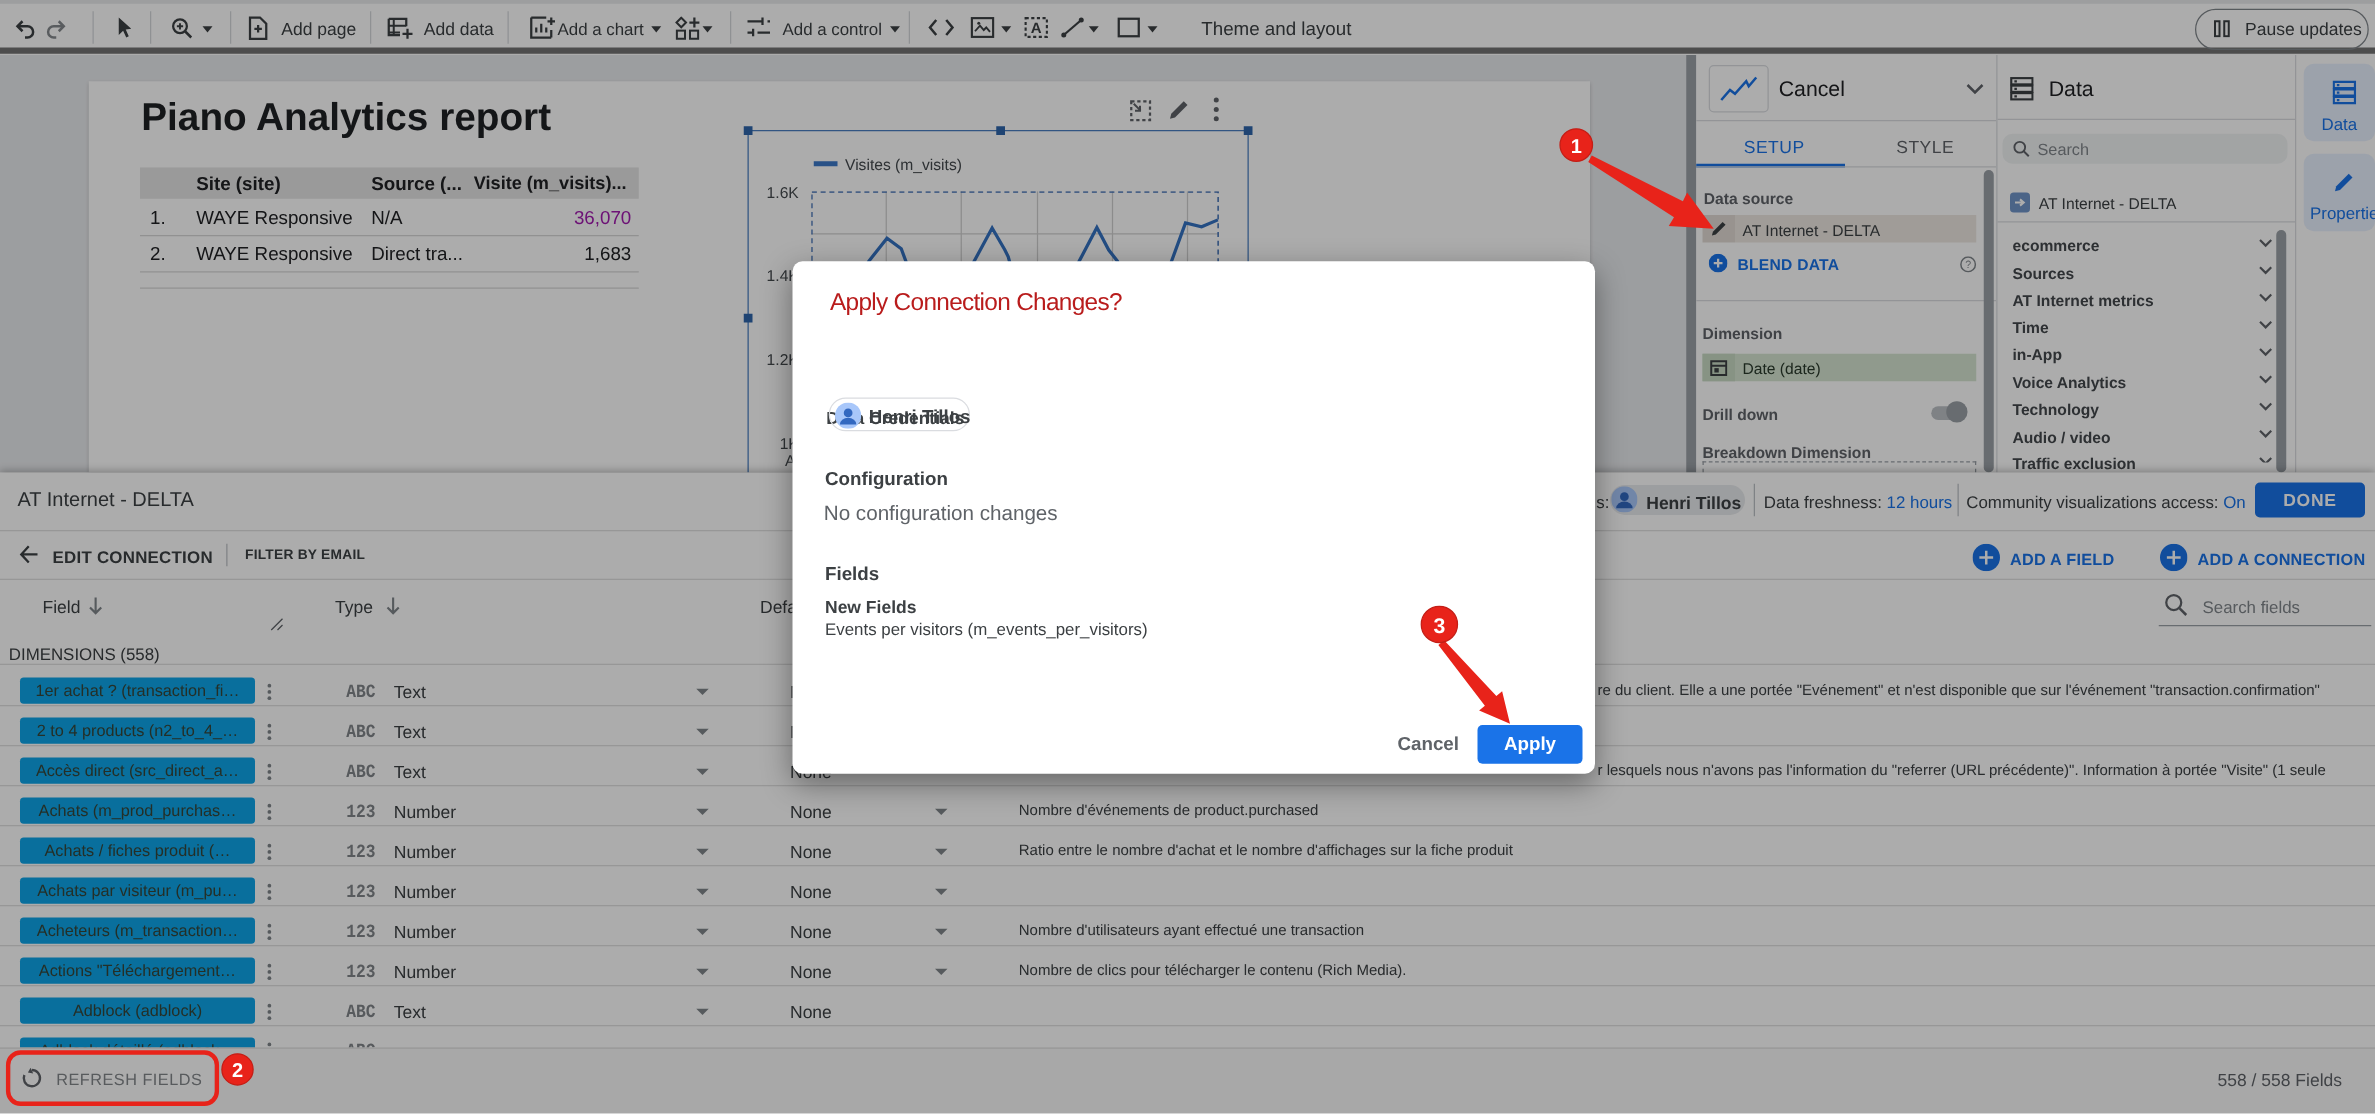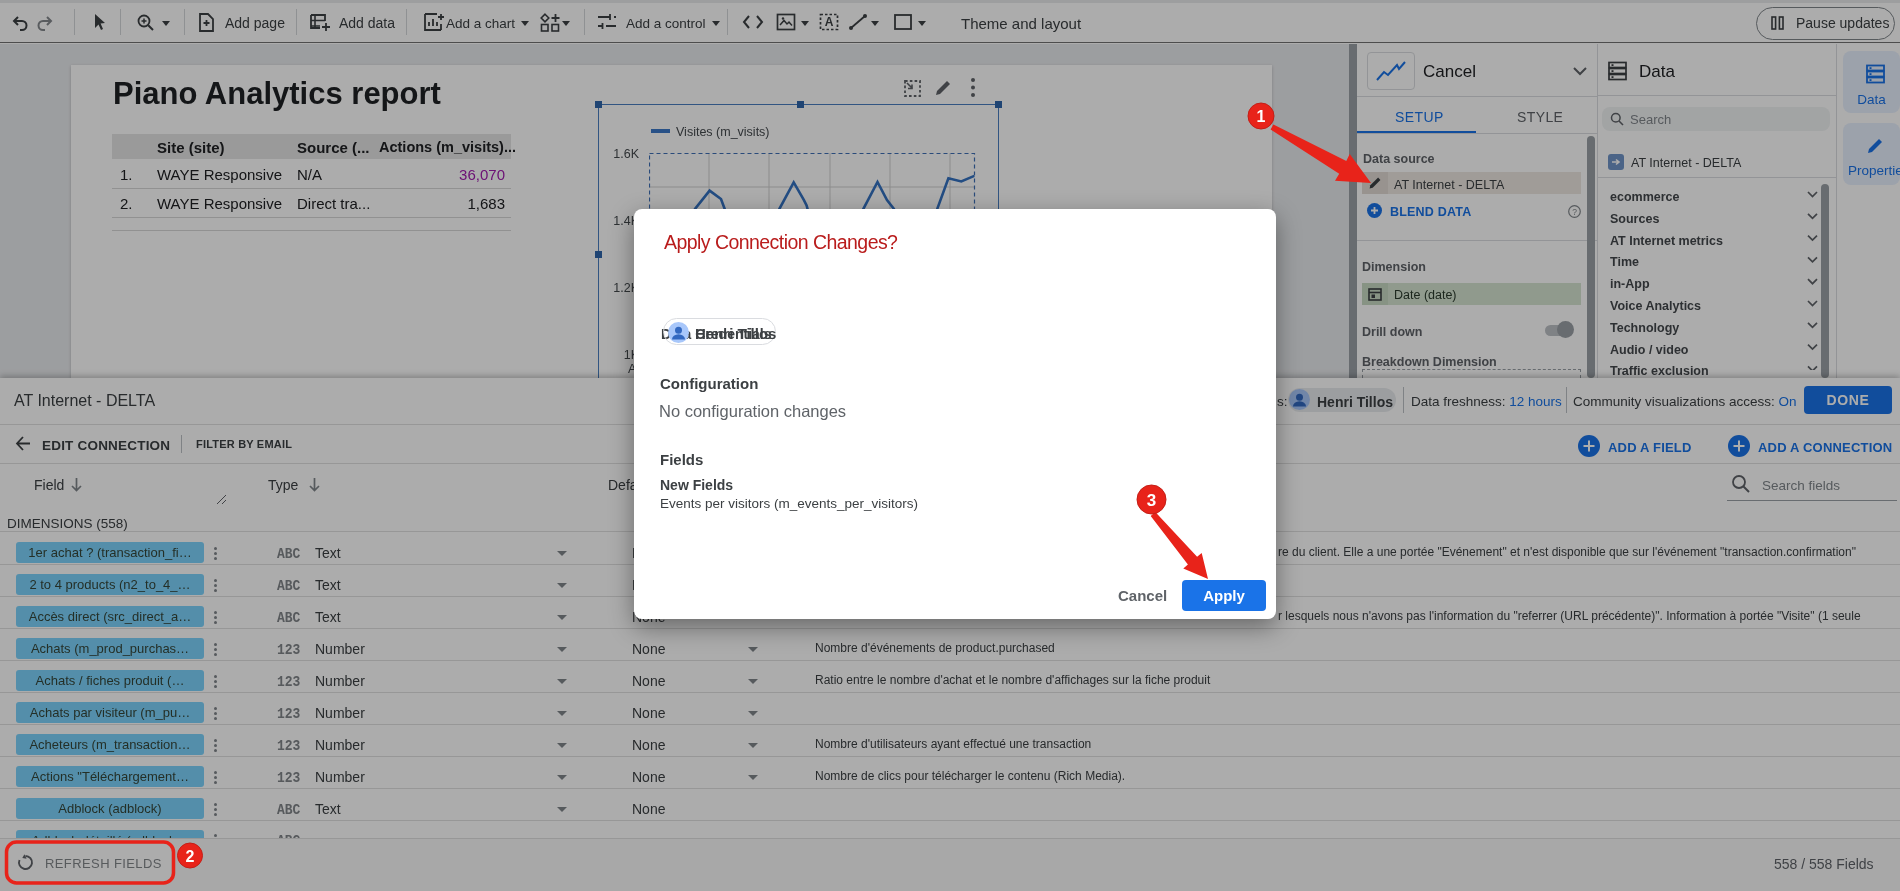--- a/index.html
+++ b/index.html
@@ -3,33 +3,33 @@
 <meta charset="utf-8">
 <style>
 * { margin:0; padding:0; box-sizing:border-box; }
 html,body { width:1900px; height:891px; overflow:hidden; }
 #app { position:relative; width:1900px; height:891px; font-family:"Liberation Sans", sans-serif; background:#fff; overflow:hidden; }
 .abs { position:absolute; }
 .vdiv { position:absolute; width:1px; background:#d5d8db; }
 .hline { position:absolute; height:1px; background:#e0e0e0; }
 .tb-txt { font-size:14px; color:#3c4043; }
 .caret { display:inline-block; width:0; height:0; border-left:4px solid transparent; border-right:4px solid transparent; border-top:5px solid #3c4043; }
-.pill { position:absolute; left:16px; width:188px; height:21.5px; background:#7dd3fc; border-radius:3px; display:flex; align-items:center; justify-content:center; font-size:13px; color:#36463a; }
+.pill { position:absolute; left:16px; width:188px; height:21.5px; background:#0ea5e9; border-radius:3px; display:flex; align-items:center; justify-content:center; font-size:13px; color:#36463a; }
 .dots3 { position:absolute; width:4px; display:flex; flex-direction:column; gap:2px; }
 .dots3 i { width:3px; height:3px; border-radius:50%; background:#80868b; display:block; }
 .typeicon { position:absolute; font-family:"Liberation Mono", monospace; font-weight:bold; font-size:13px; letter-spacing:0px; color:#82868a; transform:scaleY(1.15); }
 .rowtxt { position:absolute; font-size:14px; color:#3c4043; }
 .rowcaret { position:absolute; width:0; height:0; border-left:5px solid transparent; border-right:5px solid transparent; border-top:5px solid #80868b; }
 .desc { position:absolute; font-size:12px; color:#3c4043; white-space:nowrap; }
 </style>
 </head>
 <body>
 <div id="app">
 
-<div class="abs" id="toolbar" style="left:0;top:0;width:1900px;height:43px;background:#fff;border-bottom:1px solid #737373;">
+<div class="abs" id="toolbar" style="left:0;top:0;width:1900px;height:43px;background:#fff;border-bottom:5px solid #737373;">
 <div class="abs" style="left:0;top:0;width:1900px;height:3px;background:#e9eaec;"></div>
 
 <svg class="abs" style="left:11px;top:14px;" width="18" height="18" viewBox="0 0 18 18">
         <path d="M7 3 L3 7 L7 11" stroke="#3c4043" stroke-width="2" fill="none"></path>
         <path d="M3 7 h8 a4.5 4.5 0 0 1 0 9 h-2" stroke="#3c4043" stroke-width="2" fill="none"></path>
       </svg>
 <svg class="abs" style="left:36px;top:14px;" width="18" height="18" viewBox="0 0 18 18">
         <path d="M11 3 L15 7 L11 11" stroke="#85898d" stroke-width="2" fill="none"></path>
         <path d="M15 7 h-8 a4.5 4.5 0 0 0 0 9 h2" stroke="#85898d" stroke-width="2" fill="none"></path>
       </svg>
@@ -124,21 +124,21 @@
 </div>
 
 <div class="abs" id="canvas" style="left:0;top:44px;width:1360px;height:334px;background:#e8eaed;"></div>
 
 <div class="abs" id="page" style="left:71px;top:65px;width:1201px;height:313px;background:#fff;box-shadow:0 1px 3px rgba(0,0,0,0.2);"></div>
 <div class="abs" style="left:113px;top:76px;font-size:31px;font-weight:bold;color:#1f2124;">Piano Analytics report</div>
 
 <div class="abs" style="left:112px;top:134px;width:399px;height:25px;background:#e4e4e4;"></div>
 <div class="abs" style="left:157px;top:139px;font-size:15px;font-weight:bold;color:#202124;">Site (site)</div>
 <div class="abs" style="left:297px;top:139px;font-size:15px;font-weight:bold;color:#202124;">Source (...</div>
-<div class="abs" style="left:379px;top:139px;font-size:14.5px;font-weight:bold;color:#202124;">Actions (m_visits)...</div>
+<div class="abs" style="left:379px;top:139px;font-size:14.5px;font-weight:bold;color:#202124;">Visite (m_visits)...</div>
 <div class="abs" style="left:120px;top:166px;font-size:15px;color:#202124;">1.</div>
 <div class="abs" style="left:157px;top:166px;font-size:15px;color:#202124;">WAYE Responsive</div>
 <div class="abs" style="left:297px;top:166px;font-size:15px;color:#202124;">N/A</div>
 <div class="abs" style="left:400px;top:166px;width:105px;text-align:right;font-size:15px;color:#a21caf;">36,070</div>
 <div class="hline" style="left:112px;top:188px;width:399px;background:#d7d7d7;"></div>
 <div class="abs" style="left:120px;top:195px;font-size:15px;color:#202124;">2.</div>
 <div class="abs" style="left:157px;top:195px;font-size:15px;color:#202124;">WAYE Responsive</div>
 <div class="abs" style="left:297px;top:195px;font-size:15px;color:#202124;">Direct tra...</div>
 <div class="abs" style="left:400px;top:195px;width:105px;text-align:right;font-size:15px;color:#202124;">1,683</div>
 <div class="hline" style="left:112px;top:217px;width:399px;background:#d7d7d7;"></div>

